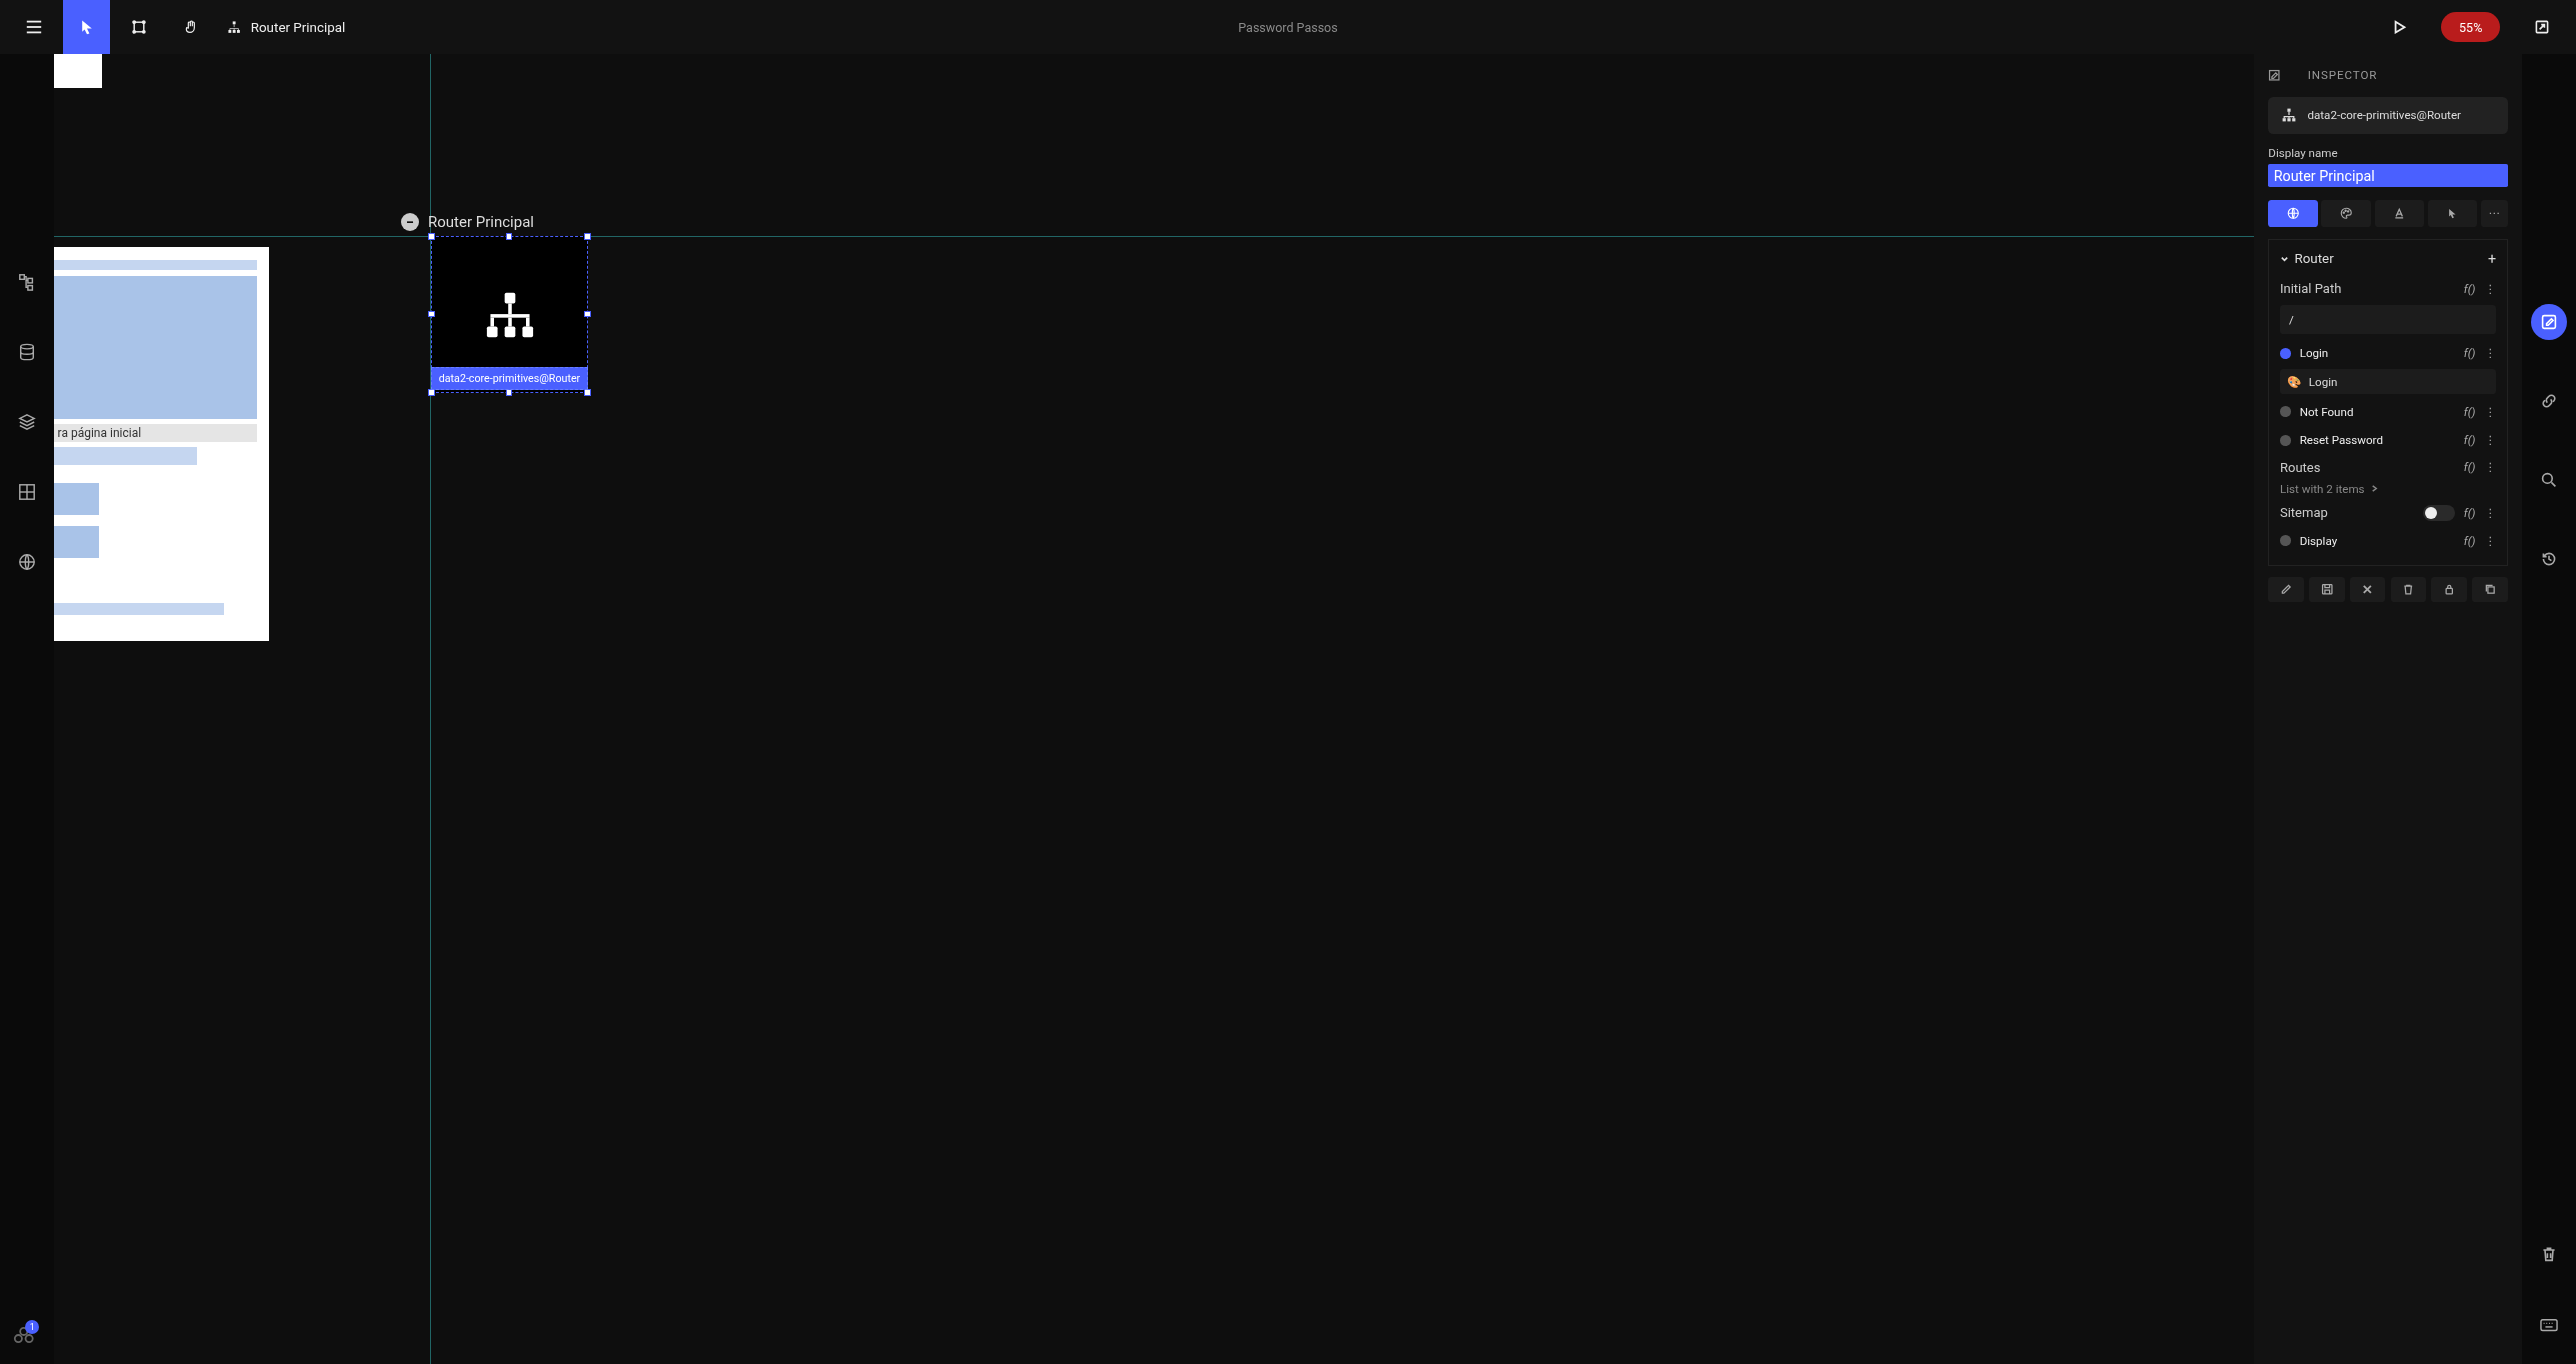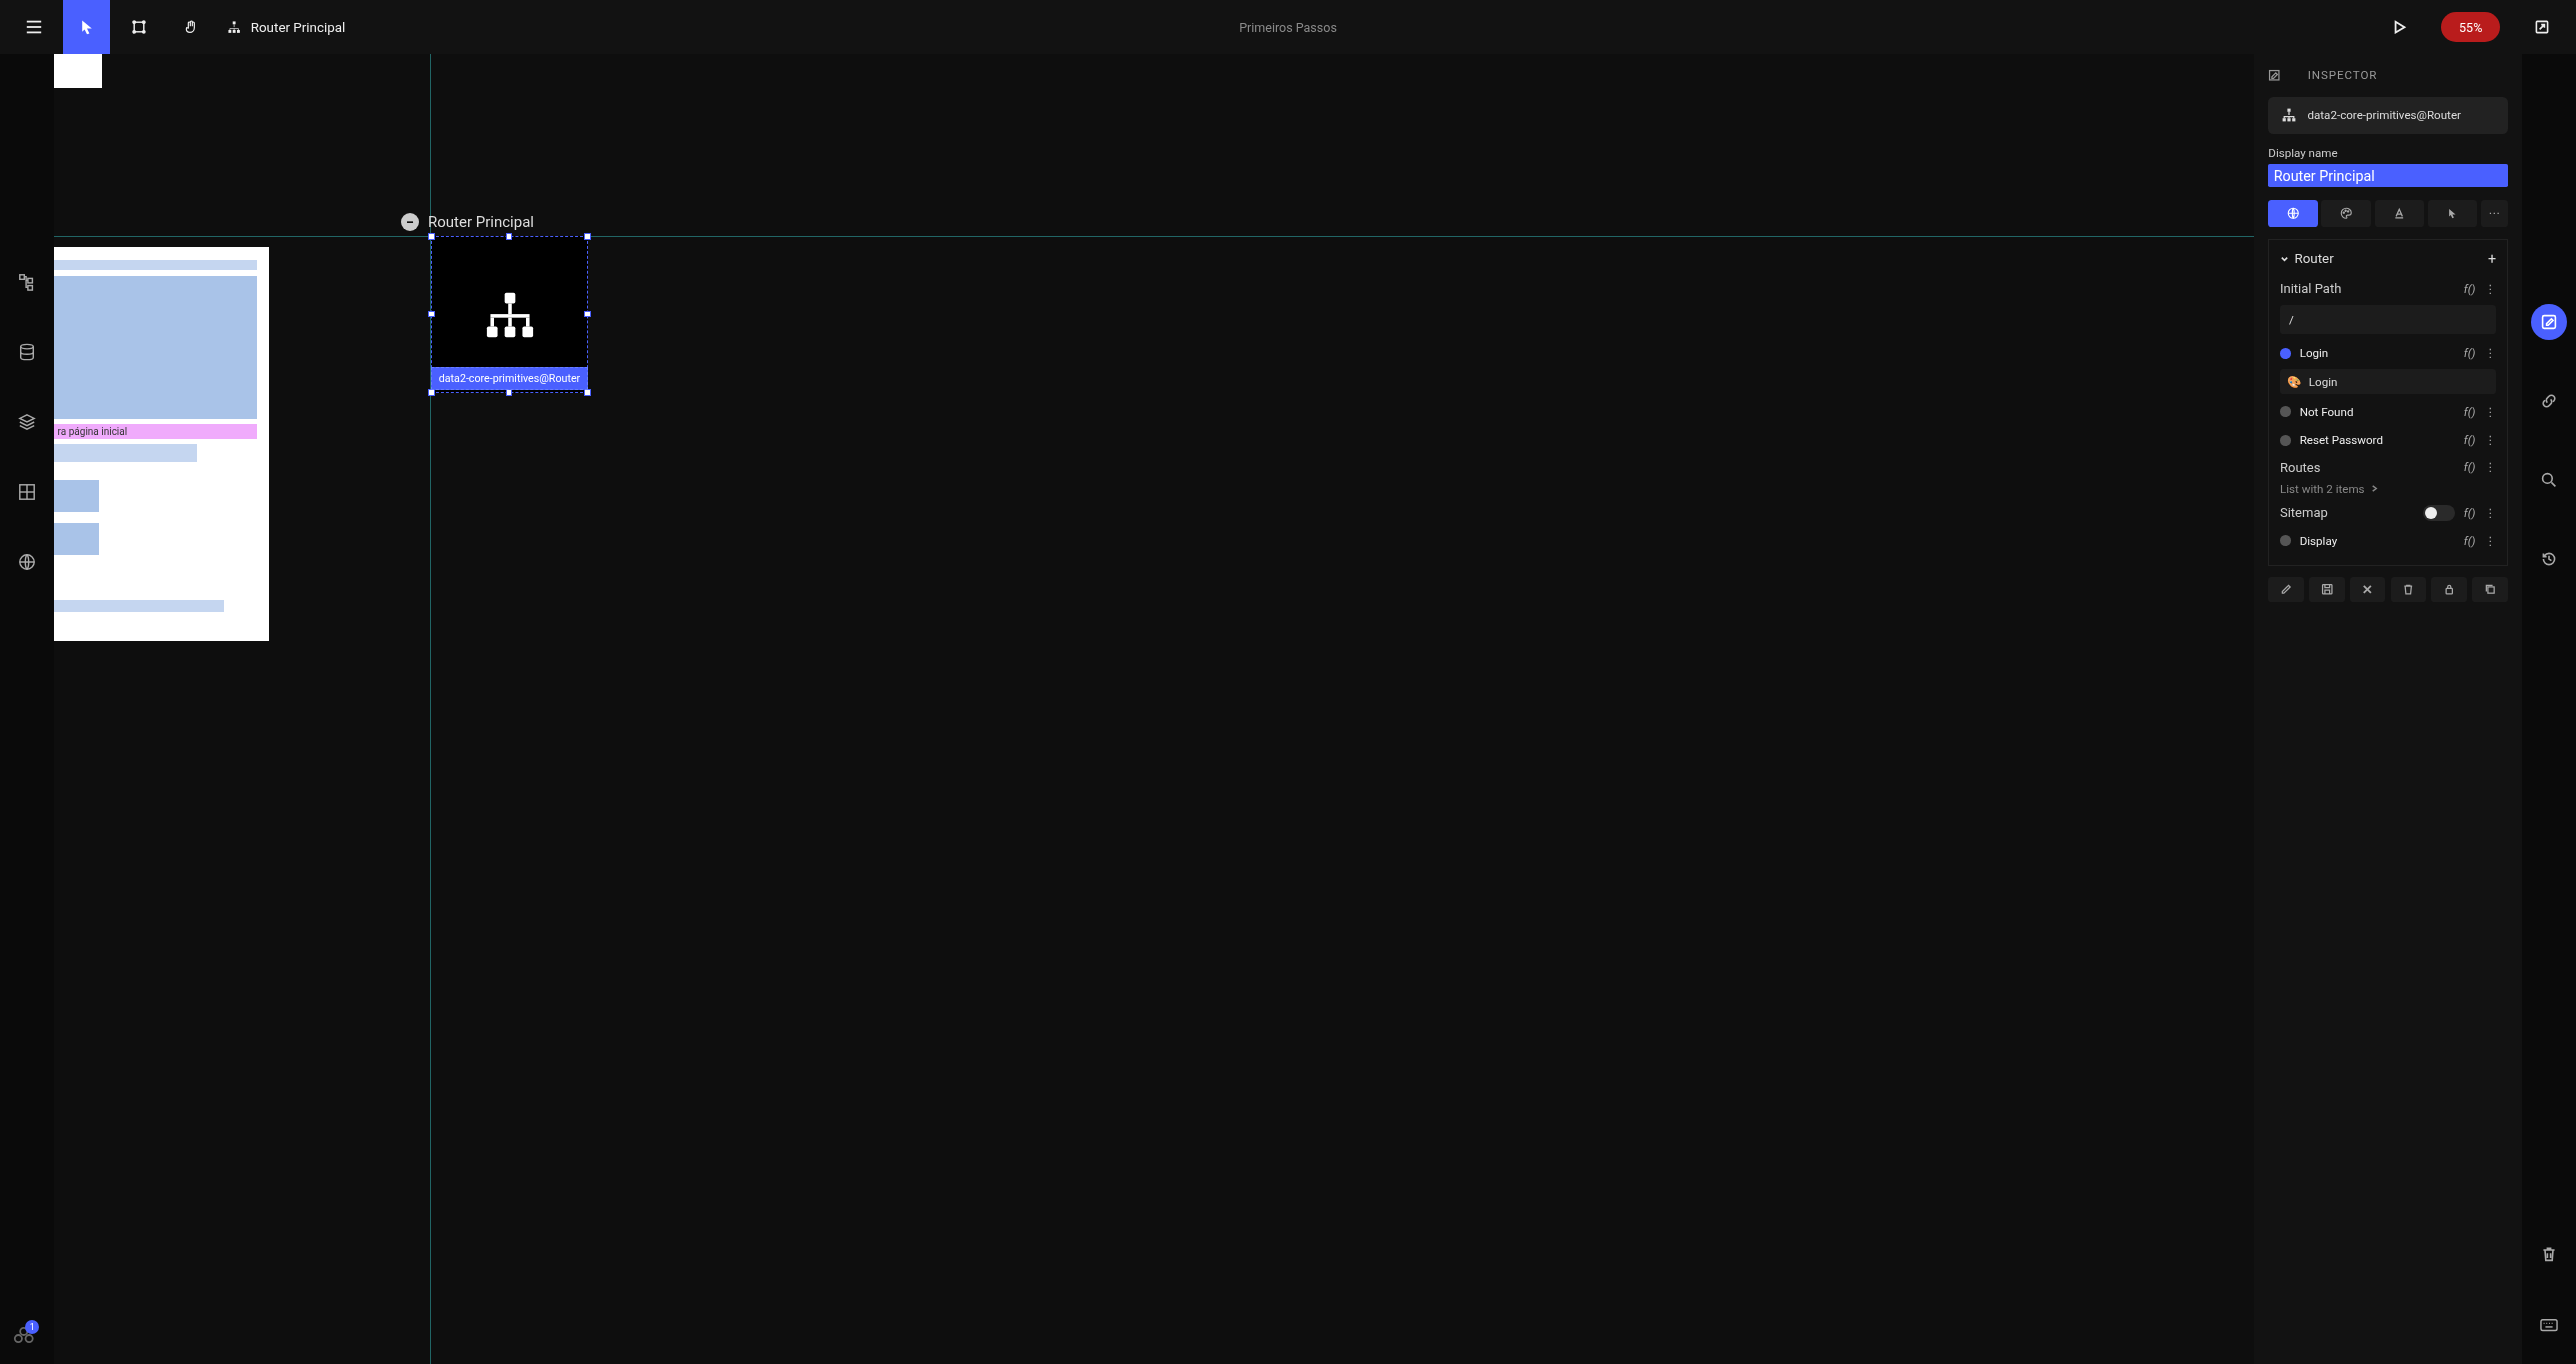--- a/index.html
+++ b/index.html
@@ -25,21 +25,21 @@
   .rightbar .bottom-icons { position:absolute; bottom: 21.5px; display:flex; flex-direction:column; gap:36px; align-items:center;}
   
   .canvas { position: absolute; left: 54px; right: 295px; top: 54px; bottom: 0; background: #0e0e0e; overflow: hidden; }
   .canvas .guide-v { position:absolute; top:0; bottom:0; left:376px; width:0.9px; background:#2a8a8a; opacity:.7; }
   .canvas .guide-h { position:absolute; left:0; right:0; top:182px; height:0.9px; background:#2a8a8a; opacity:.7;}
   
   .canvas .preview-card { position:absolute; left:0; top:193px; width:215px; height:394px; background:#fff; }
   .canvas .preview-card .pc-inner { margin:12.5px 12.5px 0 0; }
   .canvas .preview-card .pc-bar { background:#c5d6f0; height:10.7px; margin-bottom:5.4px;}
   .canvas .preview-card .pc-block { background:#a9c3e8; height:143px; margin-bottom:5.4px;}
-  .canvas .preview-card .pc-text { background:#f0abfc; color:#333; font-size:10px; padding:1.8px 3.6px; margin-bottom:5.4px;}
+  .canvas .preview-card .pc-text { background:#e5e5e5; color:#333; font-size:12px; padding:1.8px 3.6px; margin-bottom:5.4px;}
   .canvas .preview-card .pc-small { background:#a9c3e8; width:45px; height:32px; margin-bottom:10.7px;}
   .canvas .preview-card .pc-small2 { background:#a9c3e8; width:45px; height:32px; margin-bottom:45px;}
   .canvas .preview-card .pc-bot { background:#c5d6f0; height:12.5px; width:170px;}
   .canvas .preview-top-white { position:absolute; left:0; top:0; width:48px; height:34px; background:#fff; }
   
   .canvas .router-label { position:absolute; left:347px; top:159px; display:flex; align-items:center; gap:9px; color:#ddd; font-size:15px;}
   .canvas .router-label .minus { width:18px; height:18px; border-radius:50%; background:#ccc; color:#000; display:flex; align-items:center; justify-content:center; font-weight:bold; font-size:14.3px; line-height:1;}
   
   .canvas .selected-node { position:absolute; left:377px; top:182px; width:157px; height:157px; border:0.9px dashed #4a60ff; background:#000; display:flex; align-items:center; justify-content:center; }
   .canvas .selected-node .handle { position:absolute; width:6.3px; height:6.3px; background:#fff; border:0.9px solid #4a60ff;}
@@ -110,21 +110,21 @@
   <div class="breadcrumb">
     <svg width="14.3" height="14.3" viewBox="0 0 20 20" fill="currentColor">
         <rect x="8" y="2" width="4" height="4"></rect>
         <rect x="2" y="14" width="4" height="4"></rect>
         <rect x="8" y="14" width="4" height="4"></rect>
         <rect x="14" y="14" width="4" height="4"></rect>
         <path d="M10 6v4M4 14v-2h12v2M10 12v2" stroke="currentColor" fill="none"></path>
       </svg>
     <span>Router Principal</span>
   </div>
-  <div class="center-title">Primeiros Passos</div>
+  <div class="center-title">Password Passos</div>
   <div class="right">
     <div class="tool">
       <svg width="14.3" height="14.3" viewBox="0 0 16 16" fill="none" stroke="currentColor" stroke-width="2">
           <path d="M4 2 L14 8 L4 14 Z"></path>
         </svg>
     </div>
     <div class="zoom">55%</div>
     <div class="tool">
       <svg width="16" height="16" viewBox="0 0 20 20" fill="none" stroke="currentColor" stroke-width="2">
           <rect x="3" y="3" width="14" height="14" rx="1"></rect>

